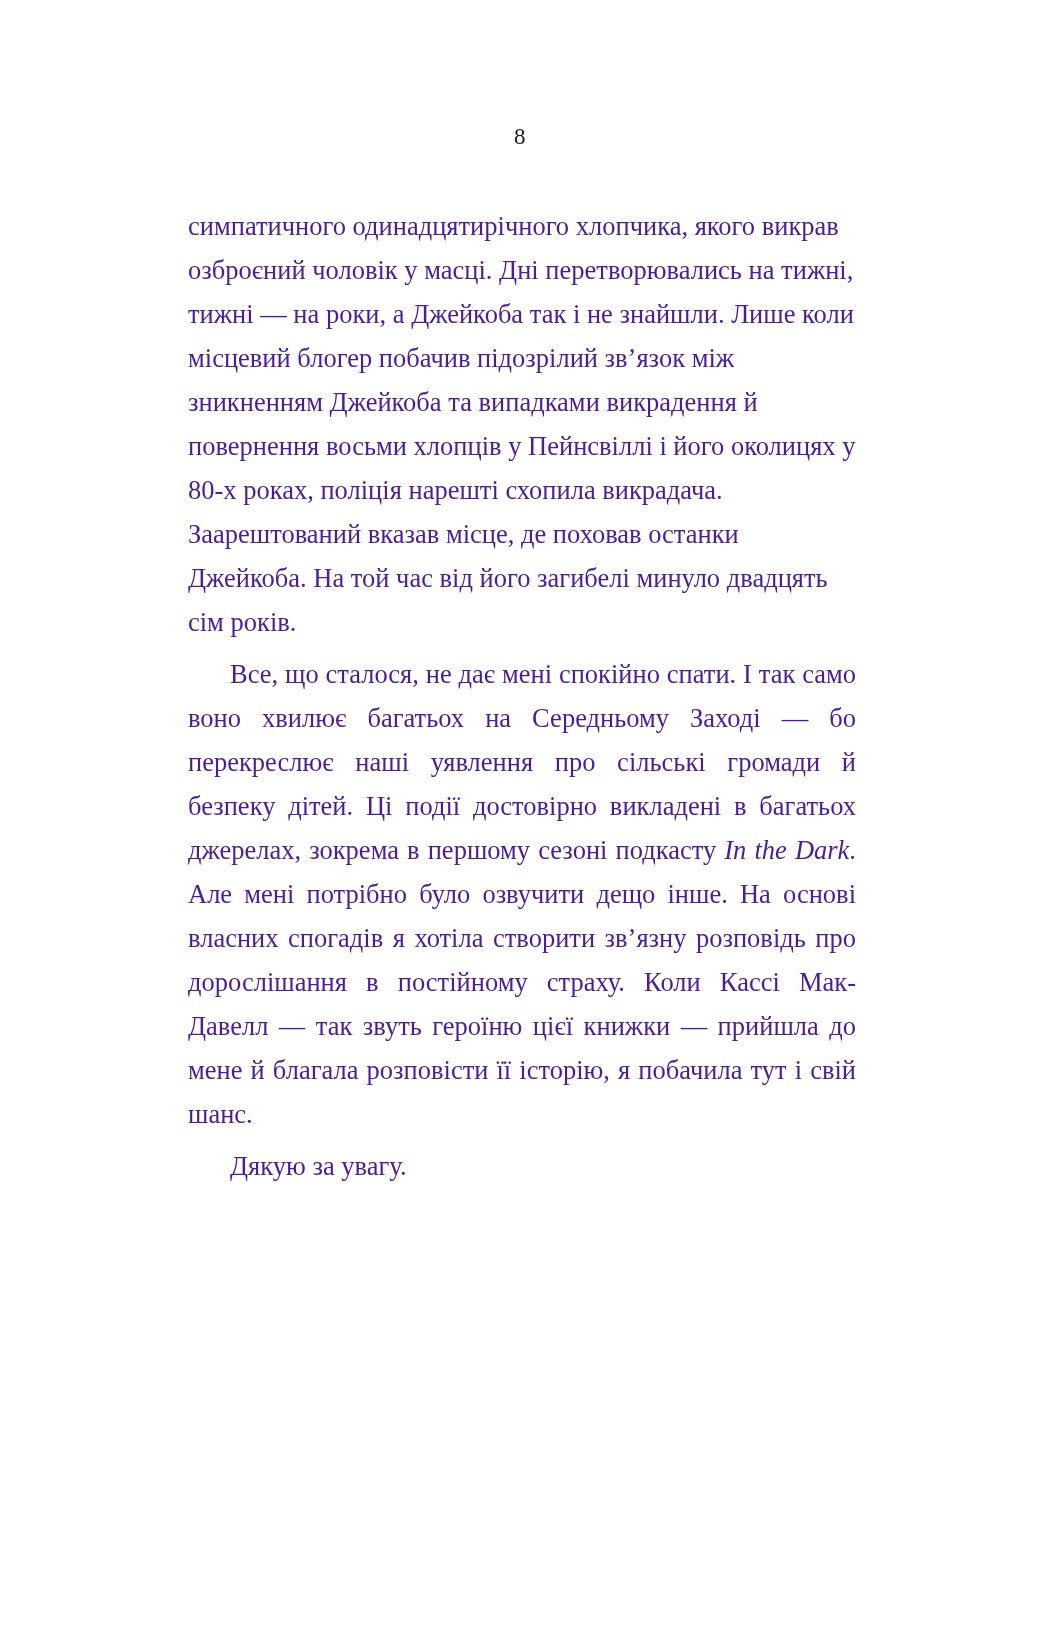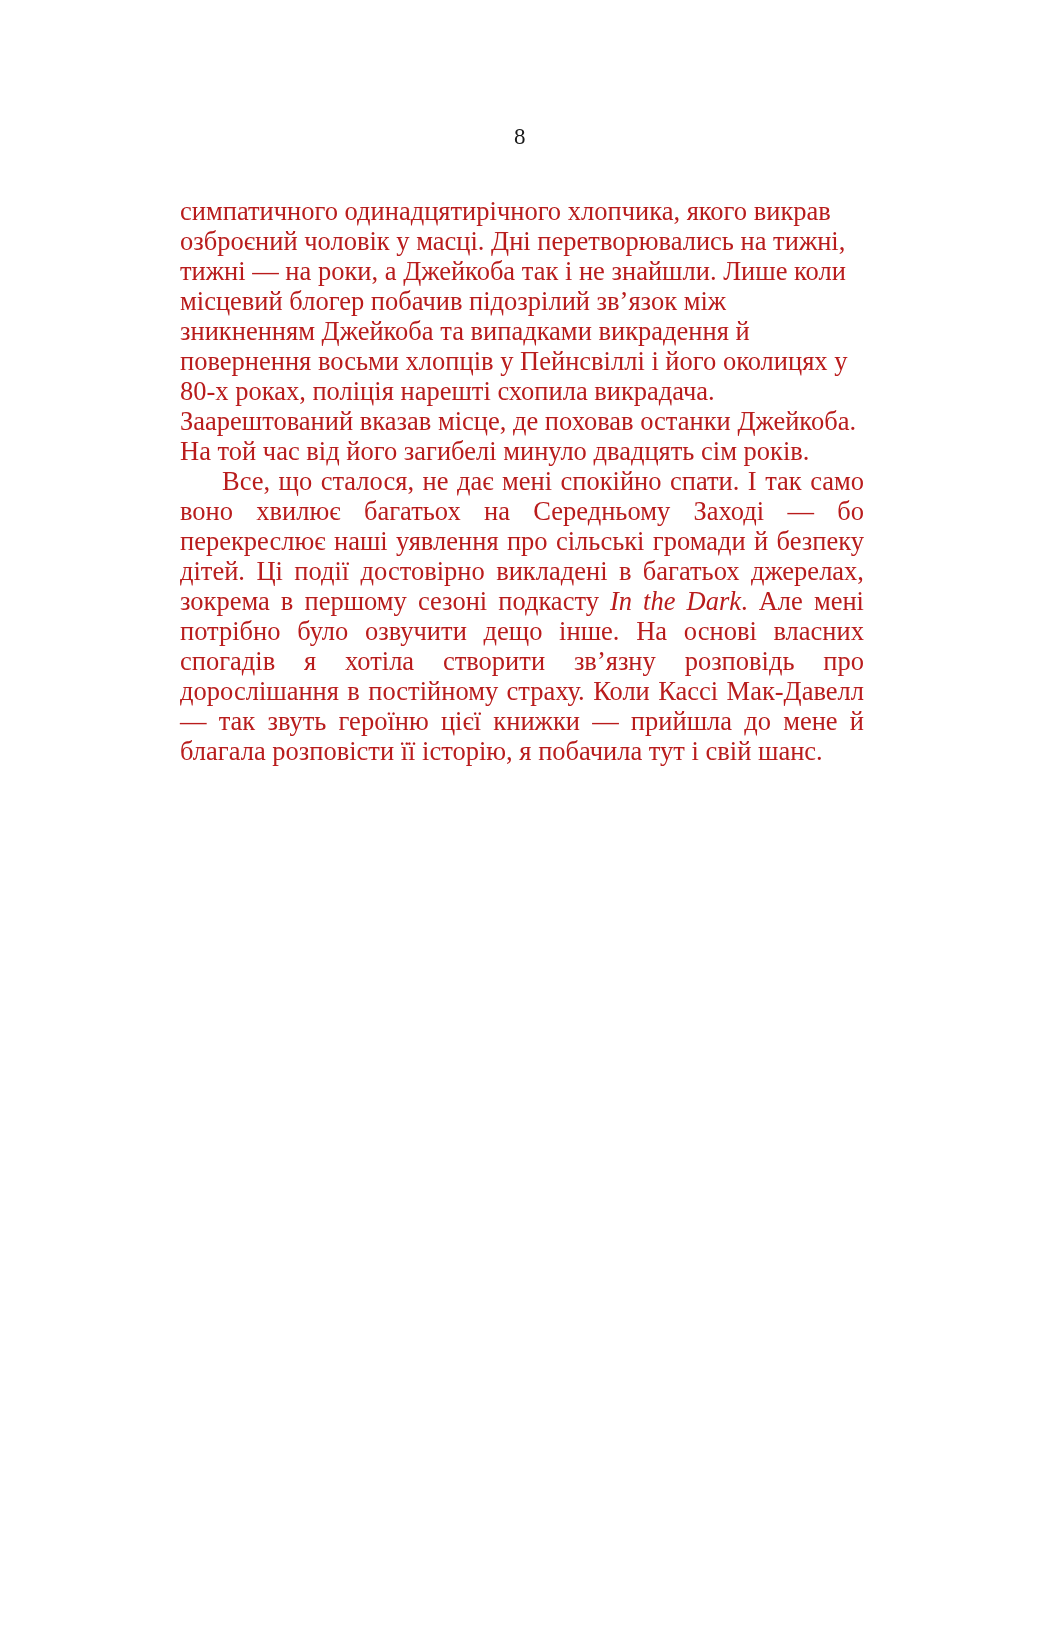--- a/index.html
+++ b/index.html
@@ -33,26 +33,26 @@
     letter-spacing: 0.5px;
     color: #1a1a1a;
   }
   .text-block {
     position: absolute;
     left: 180px;
     top: 196px;
     width: 684px;
   }
   p {
-    margin: 0;
+    margin: 8px;
     font-size: 26.5px;
-    line-height: 30px;
+    line-height: 44px;
     text-align: justify;
     text-justify: inter-word;
-    color: #b91c1c;
+    color: #4c1d95;
     hyphens: manual;
   }
   p.indent {
     text-indent: 42px;
     font-family: Liberation Serif, serif;
   }
   p.last-line-left {
     text-align: left;
   }
   em {
@@ -62,15 +62,16 @@
 </head>
 <body>
 
 <div class="page">
 
   <div class="folio">8</div>
 
   <div class="text-block">
     <p class="last-line-left" id="para-0">симпатичного одинадцятирічного хлопчика, якого викрав озброєний чоловік у масці. Дні перетворювались на тижні, тижні — на роки, а Джейкоба так і не знайшли. Лише коли місцевий блогер побачив підозрілий зв’язок між зникненням Джейкоба та випадками викрадення й повернення восьми хлопців у Пейнсвіллі і його околицях у 80-х роках, поліція нарешті схопила викрадача. Заарештований вказав місце, де поховав останки Джейкоба. На той час від його загибелі минуло двадцять сім років.</p>
     <p class="indent" id="para-1">Все, що сталося, не дає мені спокійно спати. І так само воно хвилює багатьох на Середньому Заході — бо перекреслює наші уявлення про сільські громади й безпеку дітей. Ці події достовірно викладені в багатьох джерелах, зокрема в першому сезоні подкасту <em>In the Dark</em>. Але мені потрібно було озвучити дещо інше. На основі власних спогадів я хотіла створити зв’язну розповідь про дорослішання в постійному страху. Коли Кассі Мак-Давелл — так звуть героїню цієї книжки — прийшла до мене й благала розповісти її історію, я побачила тут і свій шанс.</p>
+    <p class="indent last-line-left" id="para-3">Дякую за увагу.</p>
   </div>
 
 </div>
 
 </body></html>

